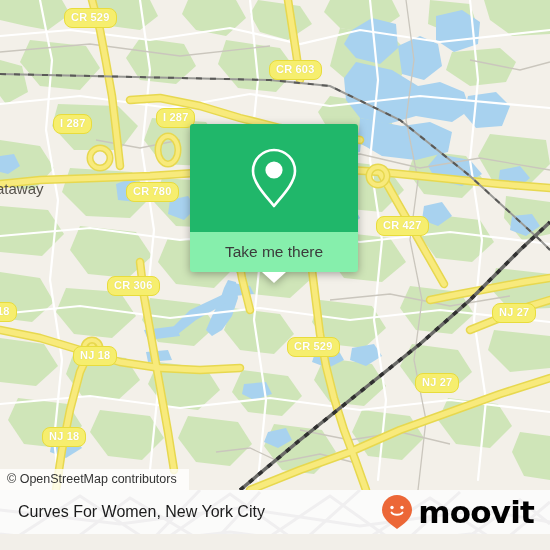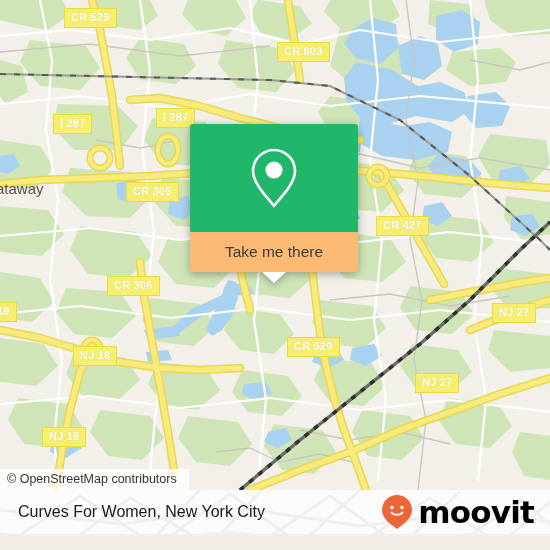--- a/index.html
+++ b/index.html
@@ -27,21 +27,21 @@
     overflow: hidden;
     background: #f3f0e9;
   }
   #map svg { display: block; }
 
   
   .shield {
     position: absolute;
     background: #f6ee6e;
     border: 1.6px solid #e8dc3c;
-    border-radius: 0;
+    border-radius: 8px;
     color: #ffffff;
     font-size: 11px;
     font-weight: bold;
     letter-spacing: 0.2px;
     line-height: 1;
     padding: 3px 6px 4px 6px;
     white-space: nowrap;
     text-shadow: 0 0 1px rgba(150,140,40,0.35);
     font-family: "Liberation Sans", sans-serif;
   }
@@ -66,21 +66,21 @@
   #popup-top {
     height: 108px;
     background: #20b76a;
     border-radius: 3px 3px 0 0;
     display: flex;
     align-items: center;
     justify-content: center;
   }
   #popup-bottom {
     height: 40px;
-    background: #fdba74;
+    background: #86efac;
     border-radius: 0 0 3px 3px;
     display: flex;
     align-items: center;
     justify-content: center;
     position: relative;
   }
   #popup-label {
     color: #3b3b3b;
     font-size: 15.5px;
     font-family: "Liberation Sans", sans-serif;
@@ -338,24 +338,24 @@
         <path d="M0,74 L90,76 L180,78 L270,80 L330,86 L400,120 L470,176 L540,240 L550,250" stroke="#5a5a58" stroke-width="2" fill="none" stroke-dasharray="6 8"></path>
         <path d="M240,490 L300,440 L360,392 L420,344 L470,300 L520,250 L550,222" stroke="#6b6b68" stroke-width="3.5" fill="none"></path>
         <path d="M240,490 L300,440 L360,392 L420,344 L470,300 L520,250 L550,222" stroke="#303030" stroke-width="3.5" fill="none" stroke-dasharray="5 7"></path>
       </g>
 
     </svg>
 
     <div class="place-label" style="left:-4px; top:180px;">ataway</div>
 
     <div class="shield" style="left:64px;  top:8px;">CR 529</div>
-    <div class="shield" style="left:269px; top:42px;margin-left:8px;">CR 603</div>
+    <div class="shield" style="left:269px; top:60px;">CR 603</div>
     <div class="shield" style="left:53px;  top:114px;">I 287</div>
     <div class="shield" style="left:156px; top:108px;">I 287</div>
-    <div class="shield" style="left:126px; top:182px;">CR 305</div>
+    <div class="shield" style="left:126px; top:182px;">CR 780</div>
     <div class="shield" style="left:376px; top:216px;">CR 427</div>
     <div class="shield" style="left:107px; top:276px;">CR 306</div>
     <div class="shield" style="left:-10px; top:302px;">18</div>
     <div class="shield" style="left:492px; top:303px;">NJ 27</div>
     <div class="shield" style="left:287px; top:337px;">CR 529</div>
     <div class="shield" style="left:73px;  top:346px;">NJ 18</div>
     <div class="shield" style="left:415px; top:373px;">NJ 27</div>
     <div class="shield" style="left:42px;  top:427px;">NJ 18</div>
 
     <div id="popup">

